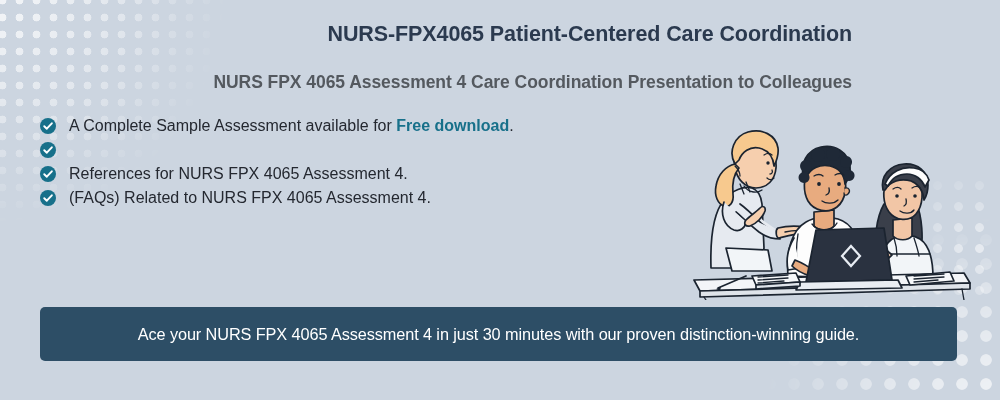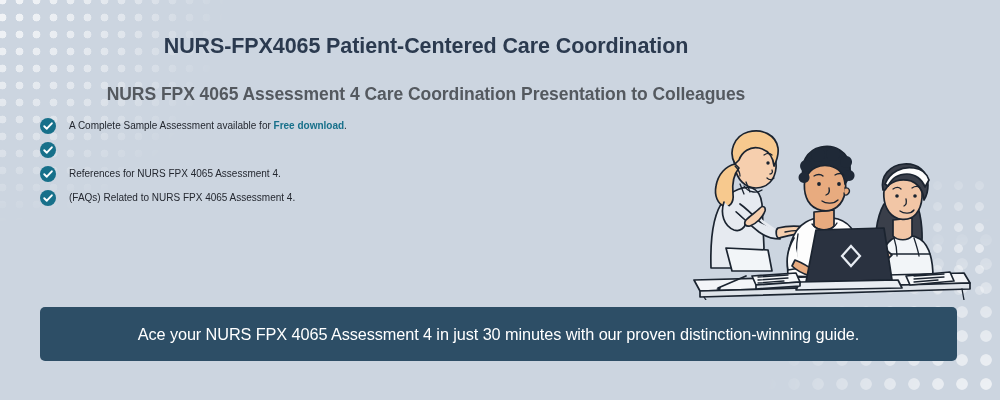--- a/index.html
+++ b/index.html
@@ -55,23 +55,23 @@
     background-image: radial-gradient(circle at 50% 50%, rgba(255,255,255,0.5) 4px, rgba(255,255,255,0) 4.8px);
     background-size: 21px 21px;
     -webkit-mask-image: radial-gradient(ellipse 120px 110px at 90% 60%, #000 10%, rgba(0,0,0,0) 80%);
     mask-image: radial-gradient(ellipse 120px 110px at 90% 60%, #000 10%, rgba(0,0,0,0) 80%);
   }
 
   
   #heading-block {
     position: absolute;
     left: 0;
-    top: 32px;
+    top: 20px;
     width: 852px;
-    text-align: center;
+    text-align: right;
   }
   #page-title {
     font-size: 21.5px;
     font-weight: bold;
     color: #2b3a4f;
     letter-spacing: -0.1px;
     line-height: 28px;
     margin: 0;
   }
   #page-subtitle {
@@ -100,21 +100,21 @@
     margin-bottom: 0px;
   }
   .check-icon {
     flex: 0 0 auto;
     width: 16px;
     height: 16px;
     margin-right: 13px;
     display: block;
   }
   .feature-text {
-    font-size: 10px;
+    font-size: 16px;
     color: #242830;
     line-height: 24px;
     white-space: nowrap;
   }
   .link-strong {
     color: #17708a;
     font-weight: bold;
   }
 
   

